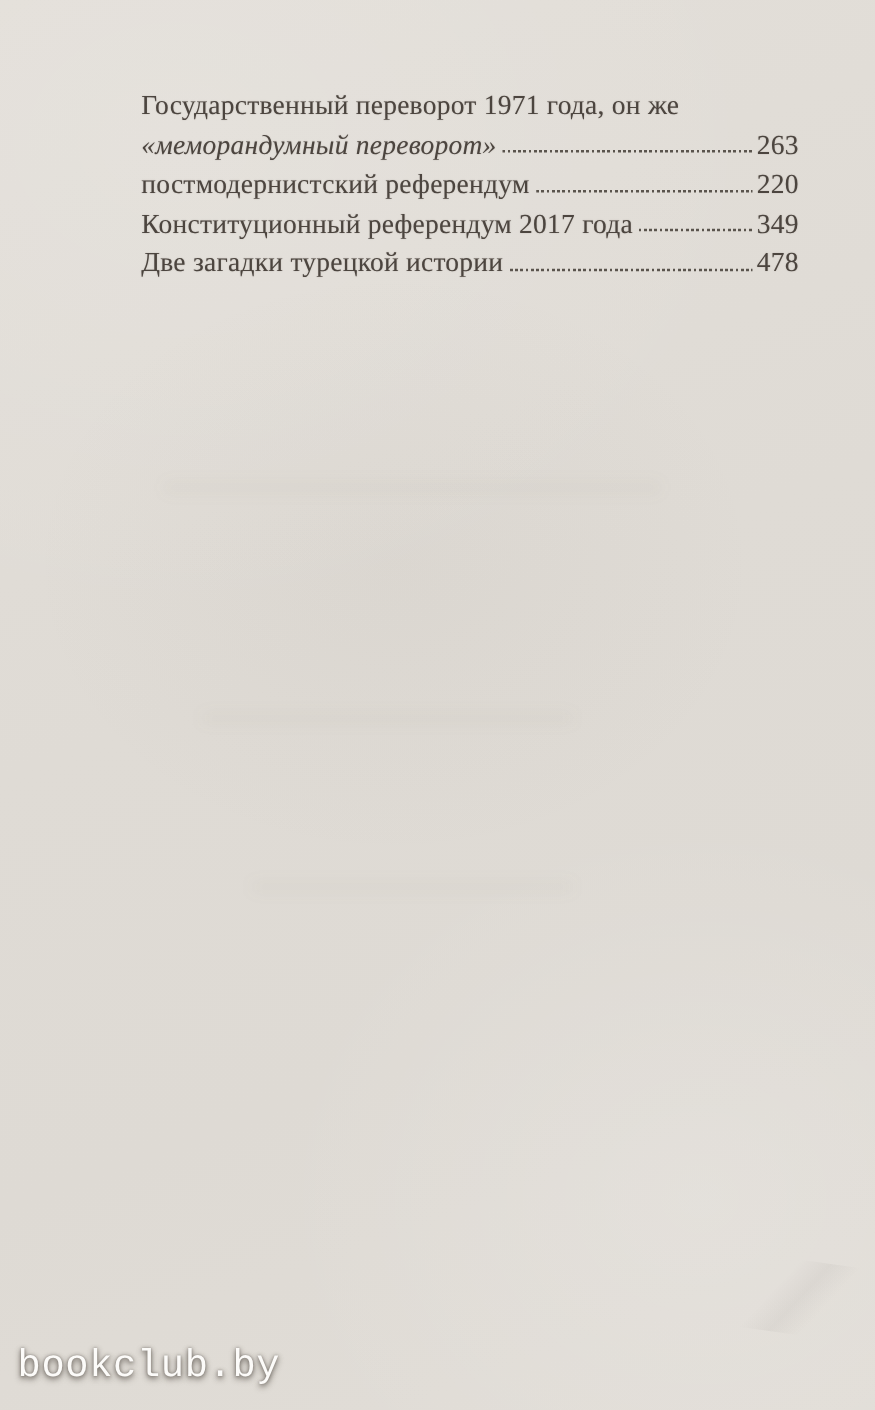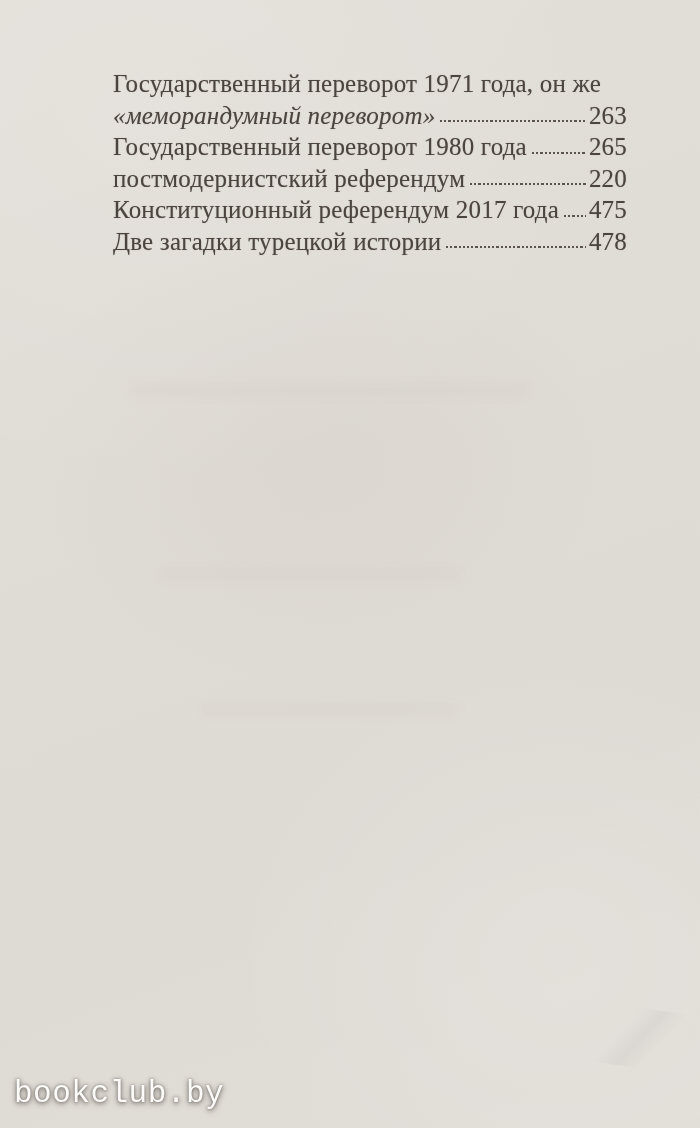--- a/index.html
+++ b/index.html
@@ -35,24 +35,24 @@
   .crease {
     position: absolute;
     left: 540px; top: 1008px; width: 200px; height: 60px;
     background: linear-gradient(125deg, rgba(0,0,0,0) 40%, rgba(90,84,78,0.06) 50%, rgba(0,0,0,0) 60%);
     transform: rotate(8deg);
   }
 
   .toc {
     position: absolute;
     left: 82px;
-    right: 73px;
+    right: 61px;
     top: 68px;
     color: #4c453f;
-    font-size: 25px;
+    font-size: 22px;
     letter-spacing: 0.2px;
     text-shadow: 0 0 1px rgba(76,69,63,0.35);
   }
   .row {
     display: flex;
     align-items: baseline;
     height: 31.5px;
     line-height: 31.5px;
     white-space: nowrap;
   }
@@ -97,37 +97,32 @@
     <span class="txt">Государственный переворот 1971 года, он же</span>
 
   </div>
 
   <div class="row indent italic">
     <span class="txt">«меморандумный переворот»</span>
     <span class="leader"></span>
     <span class="pg">263</span>
   </div>
 
-  <div class="row indent">
-    <span class="txt">Государственный переворот 1980 года</span>
-    <span class="leader"></span>
-    <span class="pg">265</span>
-  </div>
 
 
   <div class="row indent">
     <span class="txt">постмодернистский референдум</span>
     <span class="leader"></span>
     <span class="pg">220</span>
   </div>
 
   <div class="row indent">
     <span class="txt">Конституционный референдум 2017 года</span>
     <span class="leader"></span>
-    <span class="pg">475</span>
+    <span class="pg">349</span>
   </div>
 
 
   <div class="row indent">
     <span class="txt">Две загадки турецкой истории</span>
     <span class="leader"></span>
     <span class="pg">478</span>
   </div>
 </div>
 

